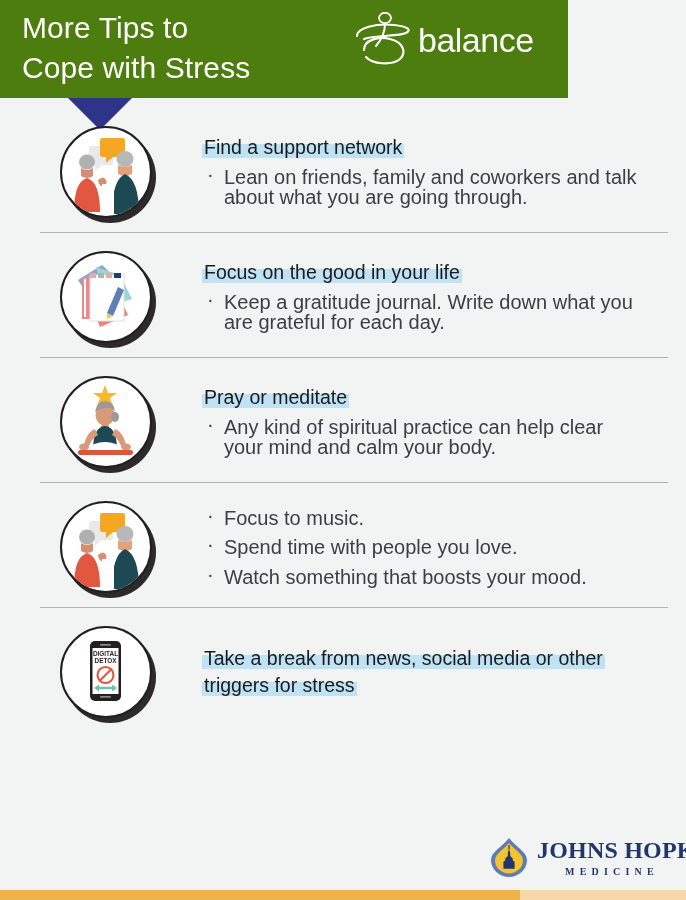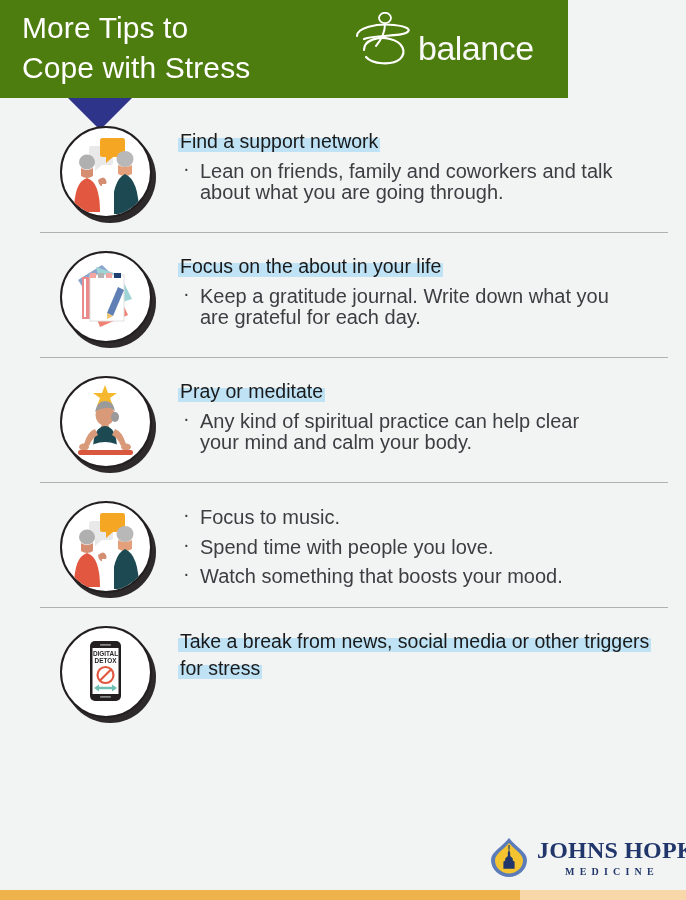--- a/index.html
+++ b/index.html
@@ -36,36 +36,37 @@
     border-left: 32px solid transparent;
     border-right: 32px solid transparent;
     border-top: 32px solid #2e3489;
   }
   
   .balance-logo {
     position: absolute; right: 8px; top: 12px;
     width: 206px; height: 56px;
   }
   .balance-word {
-    position: absolute; left: 64px; top: 14px;
+    position: absolute; left: 64px; top: 6px;
     color: #ffffff;
     font-size: 34px;
     font-weight: 300;
     letter-spacing: -0.5px;
     line-height: 44px;
     opacity: 0.97;
   }
 
   
   .tips { position: absolute; left: 0; top: 108px; width: 686px; }
   .tip {
     position: relative;
     display: flex;
-    align-items: flex-start;
+    align-items: center;
     padding: 14px 18px 10px 60px;
+    gap: 24px;
   }
   .tip-icon-wrap {
     flex: 0 0 auto;
     width: 96px; height: 96px;
     position: relative;
     margin-top: 4px;
   }
   .tip-body {
     flex: 1 1 auto;
     padding-left: 22px;
@@ -229,21 +230,21 @@
             <rect x="36" y="20" width="6" height="5" fill="#b3b3b3"></rect>
             <rect x="44" y="20" width="6" height="5" fill="#f3a6a1"></rect>
             <rect x="52" y="20" width="7" height="5" fill="#1f3e72"></rect>
             <polygon points="45,60 56,34 62,37 51,63" fill="#5f7fb5"></polygon>
             <polygon points="45,60 51,63 45,66" fill="#f0c36d"></polygon>
           </svg>
         </div>
       </div>
       <div class="tip-body">
         <div class="tip-heading-block">
-          <span class="tip-heading">Focus on the about in your life</span>
+          <span class="tip-heading">Focus on the good in your life</span>
         </div>
         <ul class="bullets">
           <li>Keep a gratitude journal. Write down what you are grateful for each day.</li>
         </ul>
       </div>
     </div>
     <div class="divider"></div>
 
     <div class="tip">
       <div class="tip-icon-wrap">

